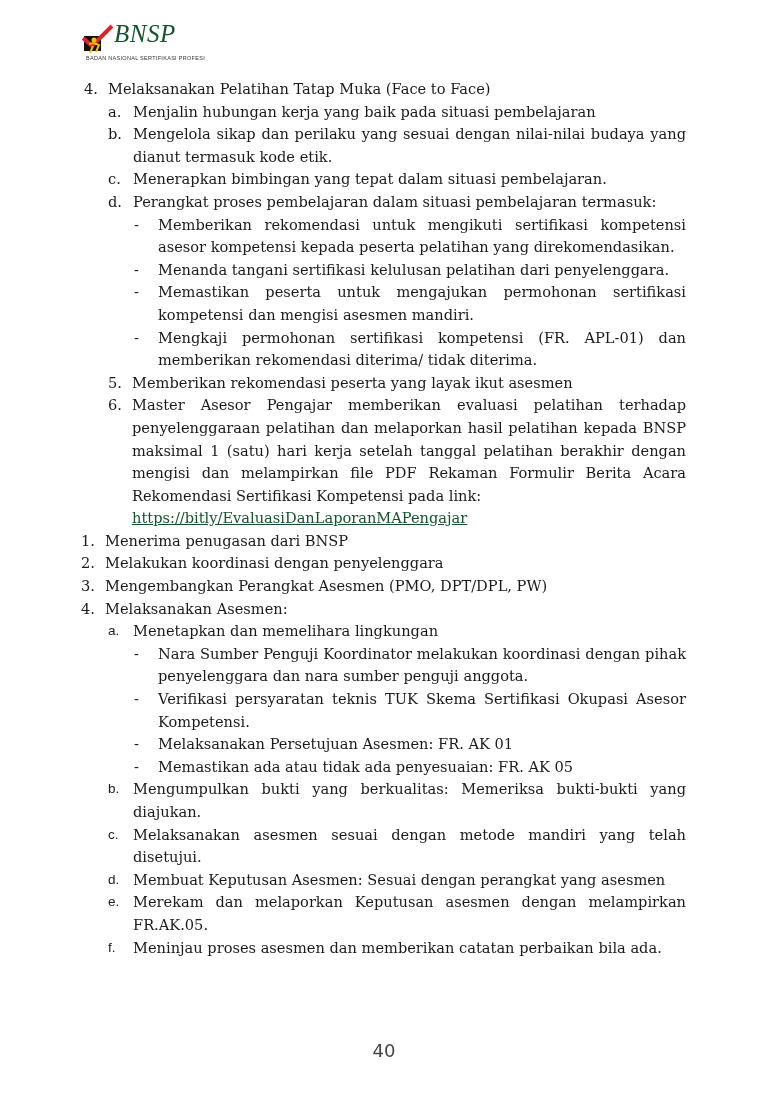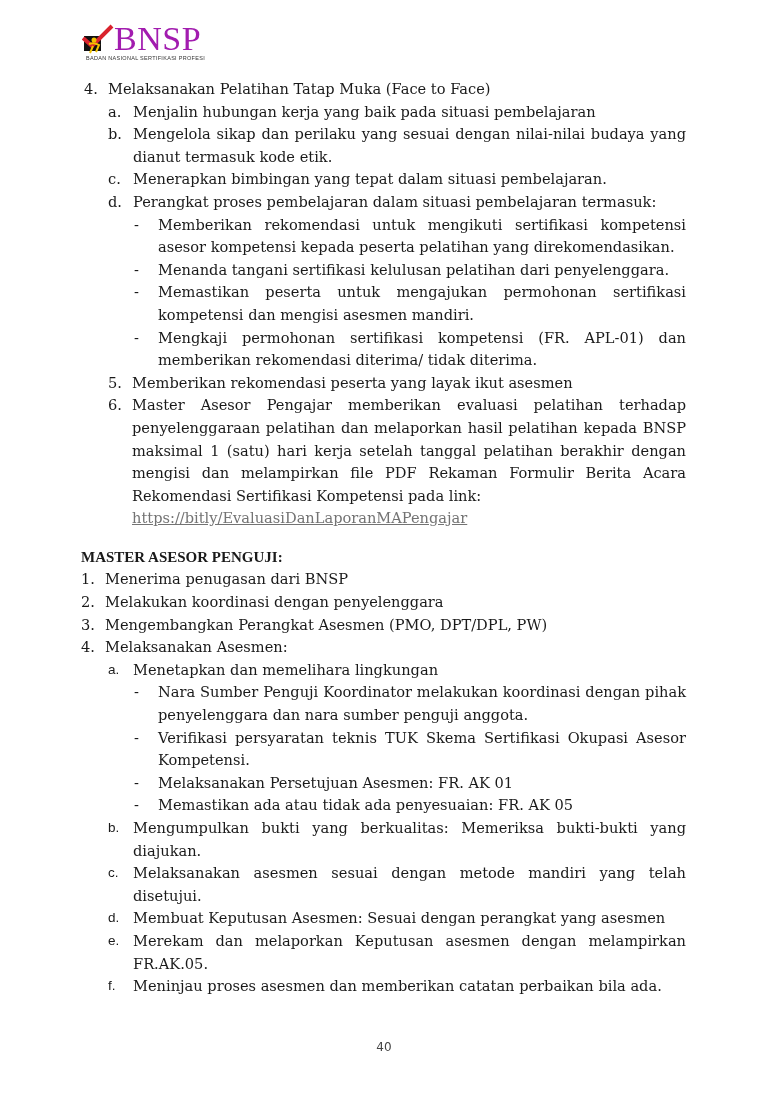--- a/index.html
+++ b/index.html
@@ -1,37 +1,37 @@
 <!DOCTYPE html>
 <html><head>
 <meta charset="utf-8">
 <style>
   html, body { margin: 0; padding: 0; background: #ffffff; }
   body { width: 768px; height: 1118px; position: relative; overflow: hidden;
          font-family: "DejaVu Serif", "Liberation Serif", serif; color: #1a1a1a; }
   .logo { position: absolute; left: 82px; top: 22px; width: 130px; height: 40px; }
   .logo-mark { position: absolute; left: 0; top: 2px; width: 32px; height: 32px; }
   .logo-text { position: absolute; left: 32px; top: -2px; font-family: "Liberation Serif", serif;
-               font-size: 34px; color: #a21caf; letter-spacing: 0.5px; }
+               font-size: 25px; color: #14532d; letter-spacing: 0.5px; font-style: italic; }
   .logo-sub { position: absolute; left: 4px; top: 33px; font-family: "Liberation Sans", sans-serif;
               font-size: 5.5px; color: #333; letter-spacing: 0.3px; white-space: nowrap; }
   .content { position: absolute; left: 84px; top: 78px; width: 602px; font-size: 14.6px; line-height: 22.6px; }
   .row { display: flex; }
   .num { flex: 0 0 24px; }
   .sub { margin-left: 24px; }
   .lett { flex: 0 0 25px; }
   .lett.sans { font-family: "Liberation Sans", sans-serif; font-size: 13.5px; }
   .bul { margin-left: 49px; }
   .dash { flex: 0 0 24px; padding-left: 1px; }
   .txt { flex: 1; text-align: justify; }
-  .link { color: #737373; text-decoration: underline; }
+  .link { color: #14532d; text-decoration: underline; }
   .heading { font-weight: bold; font-family: "Liberation Serif", serif; font-size: 15px; margin-top: 16px; }
   .sec2 { margin-left: -3px; }
   .page-num { position: absolute; left: 0; width: 768px; top: 1040px; text-align: center;
-              font-size: 12px; color: #444; font-family: "DejaVu Sans", sans-serif; }
+              font-size: 18px; color: #444; font-family: "DejaVu Sans", sans-serif; }
 </style>
 </head>
 <body>
 
 <div class="logo">
   <svg class="logo-mark" viewBox="0 0 32 32">
     <rect x="2" y="12" width="17" height="15" fill="#111"></rect>
     <path d="M1 14 L10 22 L30 2" stroke="#d9232d" stroke-width="4" fill="none"></path>
     <circle cx="12" cy="16" r="2.5" fill="#f2c200"></circle>
     <path d="M7 20 Q12 18 17 21 L14 28 M11 22 L8 29" stroke="#f2c200" stroke-width="2" fill="none"></path>
@@ -90,21 +90,20 @@
     <div class="row">
       <span class="num">6.</span>
       <span class="txt">
         <span>Master Asesor Pengajar memberikan evaluasi pelatihan terhadap penyelenggaraan pelatihan dan melaporkan hasil pelatihan kepada BNSP maksimal 1 (satu) hari kerja setelah tanggal pelatihan berakhir dengan mengisi dan melampirkan file PDF Rekaman Formulir Berita Acara Rekomendasi Sertifikasi Kompetensi pada link:</span>
         <br>
         <a class="link">https://bitly/EvaluasiDanLaporanMAPengajar</a>
       </span>
     </div>
   </div>
 
-  <div class="heading sec2">MASTER ASESOR PENGUJI:</div>
   <div class="sec2">
     <div class="row">
       <span class="num">1.</span>
       <span class="txt">Menerima penugasan dari BNSP</span>
     </div>
     <div class="row">
       <span class="num">2.</span>
       <span class="txt">Melakukan koordinasi dengan penyelenggara</span>
     </div>
     <div class="row">

